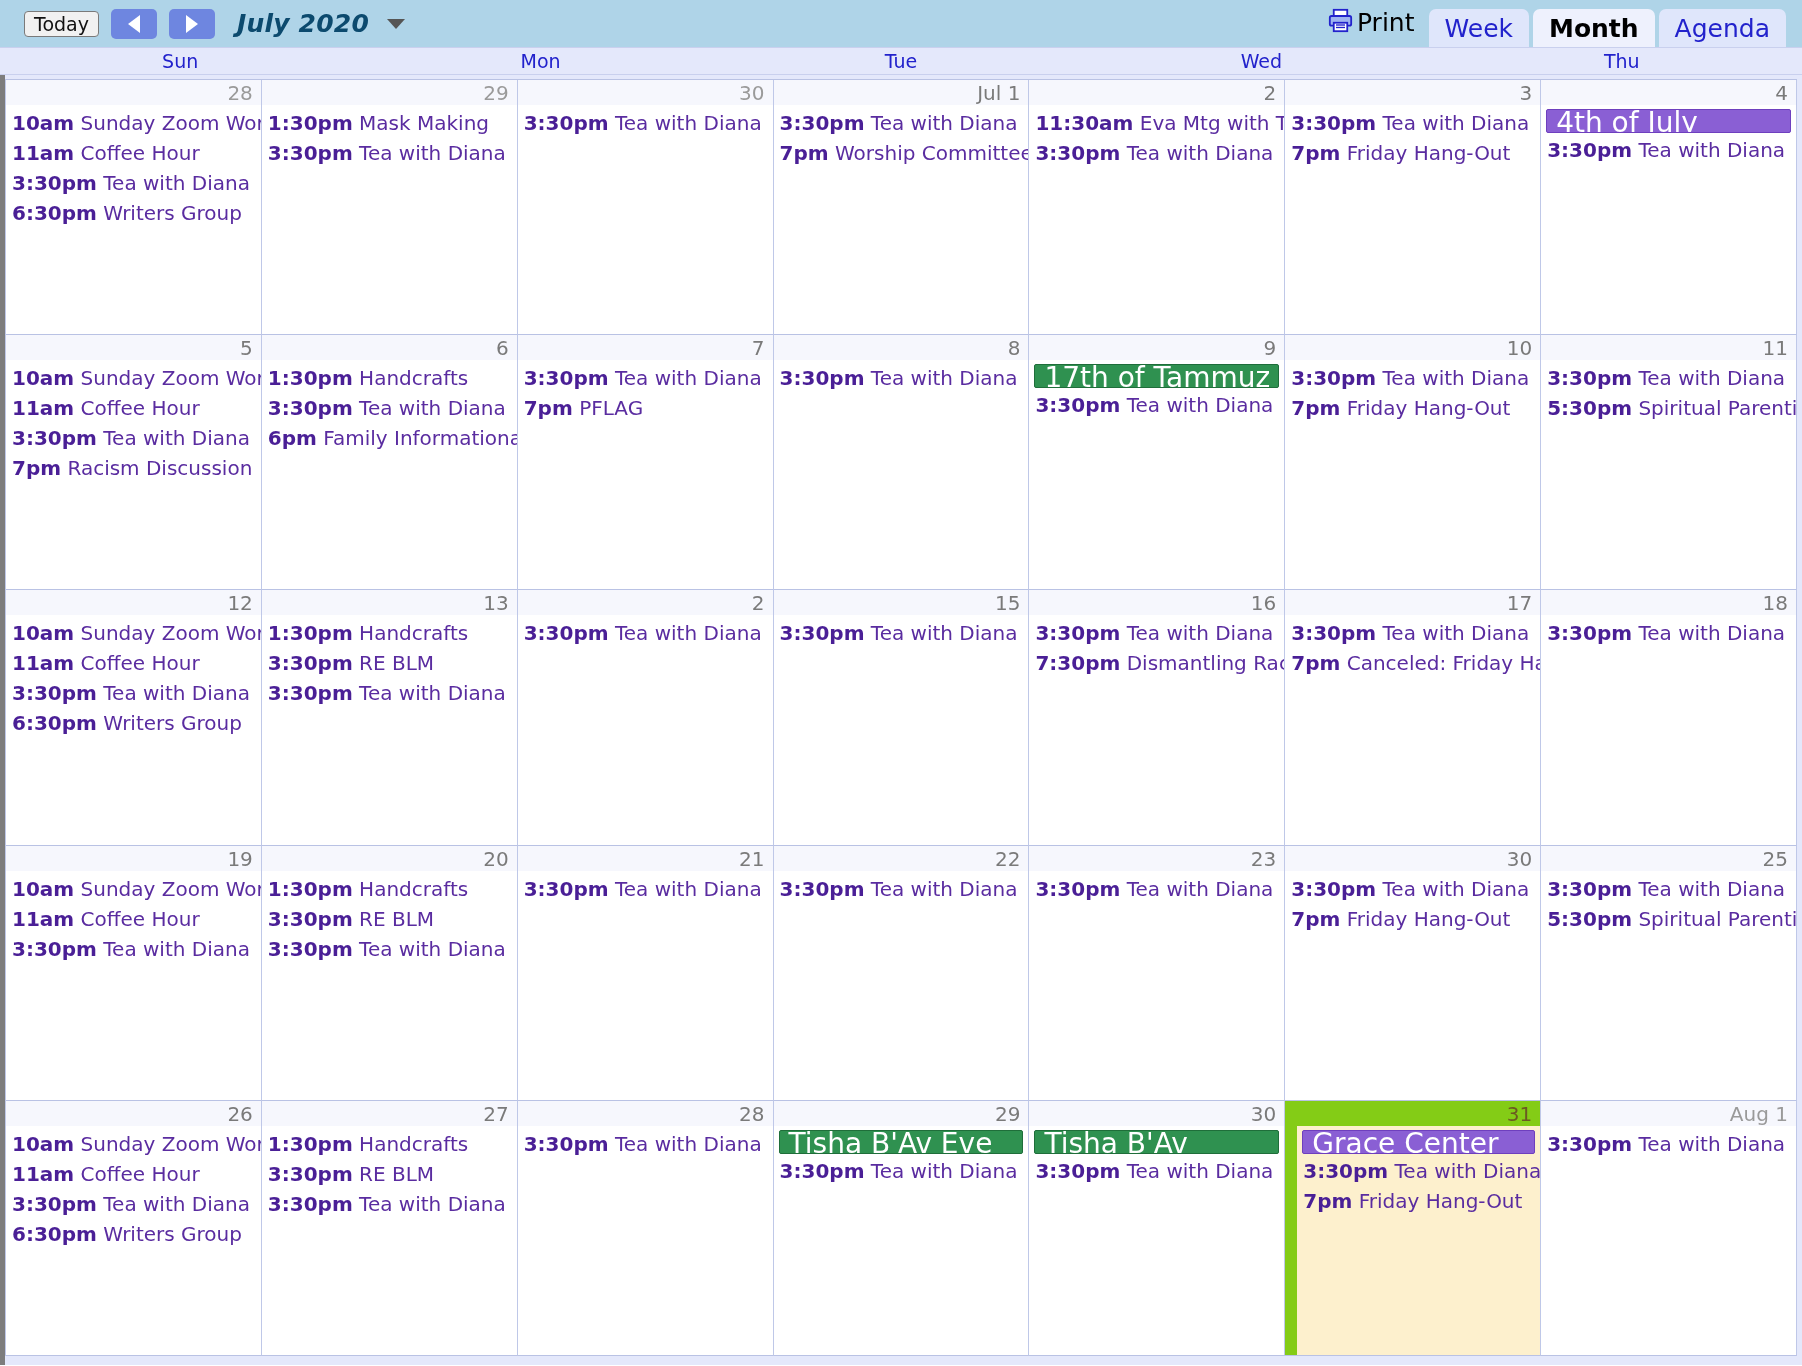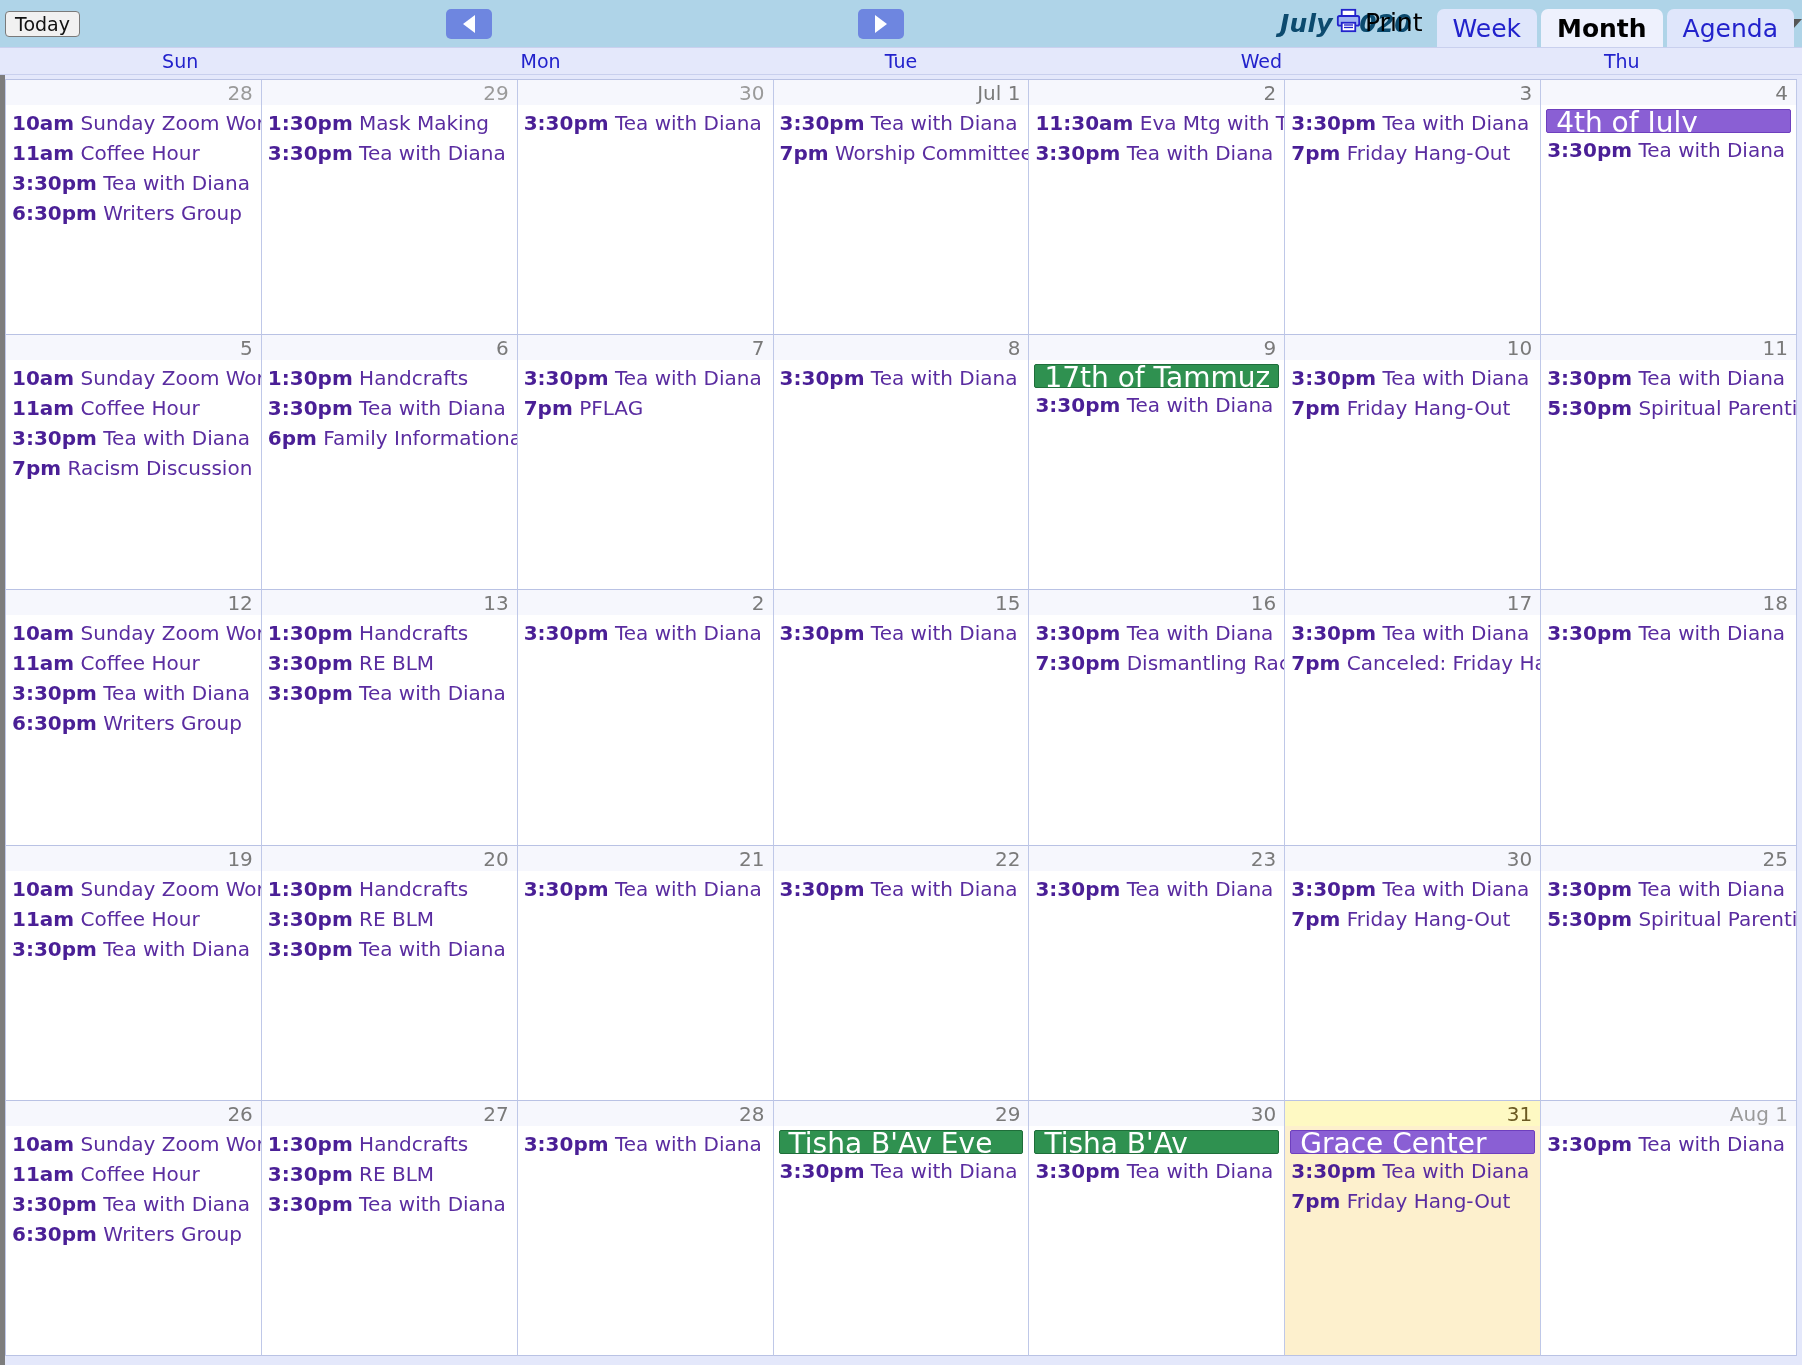--- a/index.html
+++ b/index.html
@@ -11,23 +11,22 @@
     font-family: "DejaVu Sans", "Liberation Sans", sans-serif;
   }
 
   
   #toolbar {
     position: relative;
     height: 47px;
     background: #afd4e8;
     display: flex;
     align-items: center;
-    padding-left: 5px;
+    padding-left: 24px;
     overflow: hidden;
-    justify-content: space-between;
   }
   #today-btn {
     height: 26px;
     padding: 0 9px;
     font-size: 19px;
     line-height: 24px;
     color: #111;
     background: #f1f1f1;
     border: 1px solid #7a7a7a;
     border-radius: 4px;
@@ -65,21 +64,21 @@
     margin-left: 18px;
     width: 0; height: 0;
     border-left: 9px solid transparent;
     border-right: 9px solid transparent;
     border-top: 10px solid #555;
     cursor: pointer;
   }
 
   #toolbar-right {
     position: absolute;
-    right: 8px; top: 0;
+    right: 16px; top: 0;
     height: 47px;
     display: flex;
     align-items: flex-end;
   }
   #print-btn {
     display: flex;
     align-items: center;
     height: 47px;
     padding: 0 10px 3px 0;
     cursor: pointer;
@@ -149,21 +148,21 @@
     border-top: 1px solid #b9c2e4;
   }
   .cell {
     position: relative;
     background: #ffffff;
     border-right: 1px solid #bfc8e8;
     border-bottom: 1px solid #b9c2e4;
     overflow: hidden;
     padding: 0;
   }
-  .cell.today { background: #fef9c3; }
+  .cell.today { background: #84cc16; padding-left: 12px; }
   .cell.today .events { background: #fdf0cd; }
   .daynum {
     height: 25px;
     text-align: right;
     padding: 1px 8px 0 0;
     font-size: 20px;
     color: #7a7a7a;
     background: #f6f7fd;
   }
   .cell.today .daynum { background: transparent; color: #6b5a22; }

